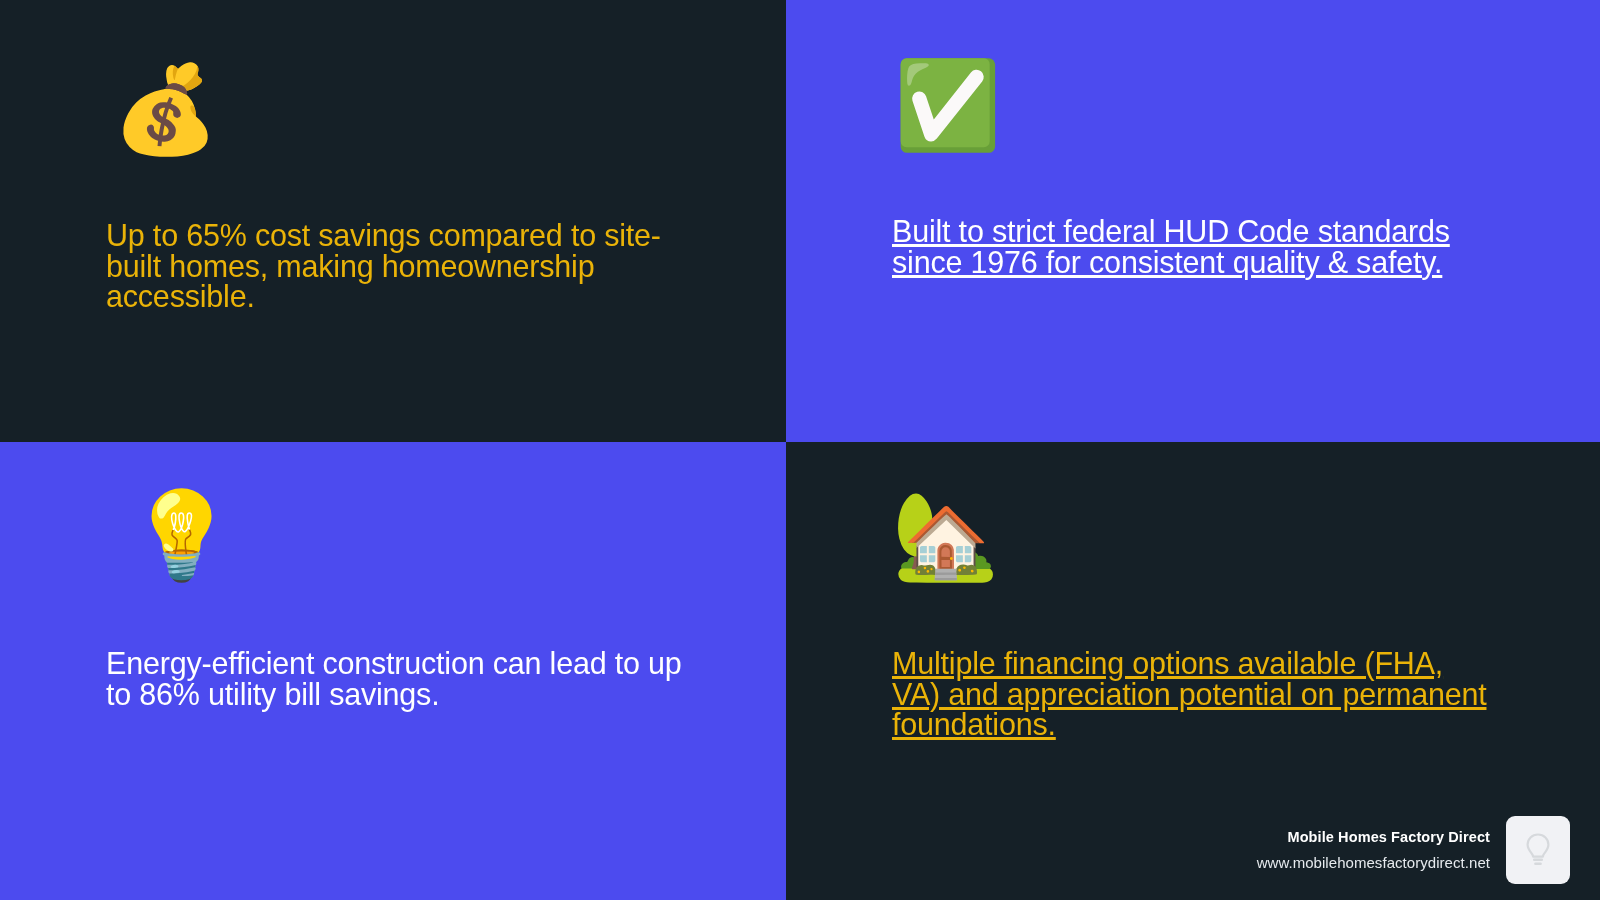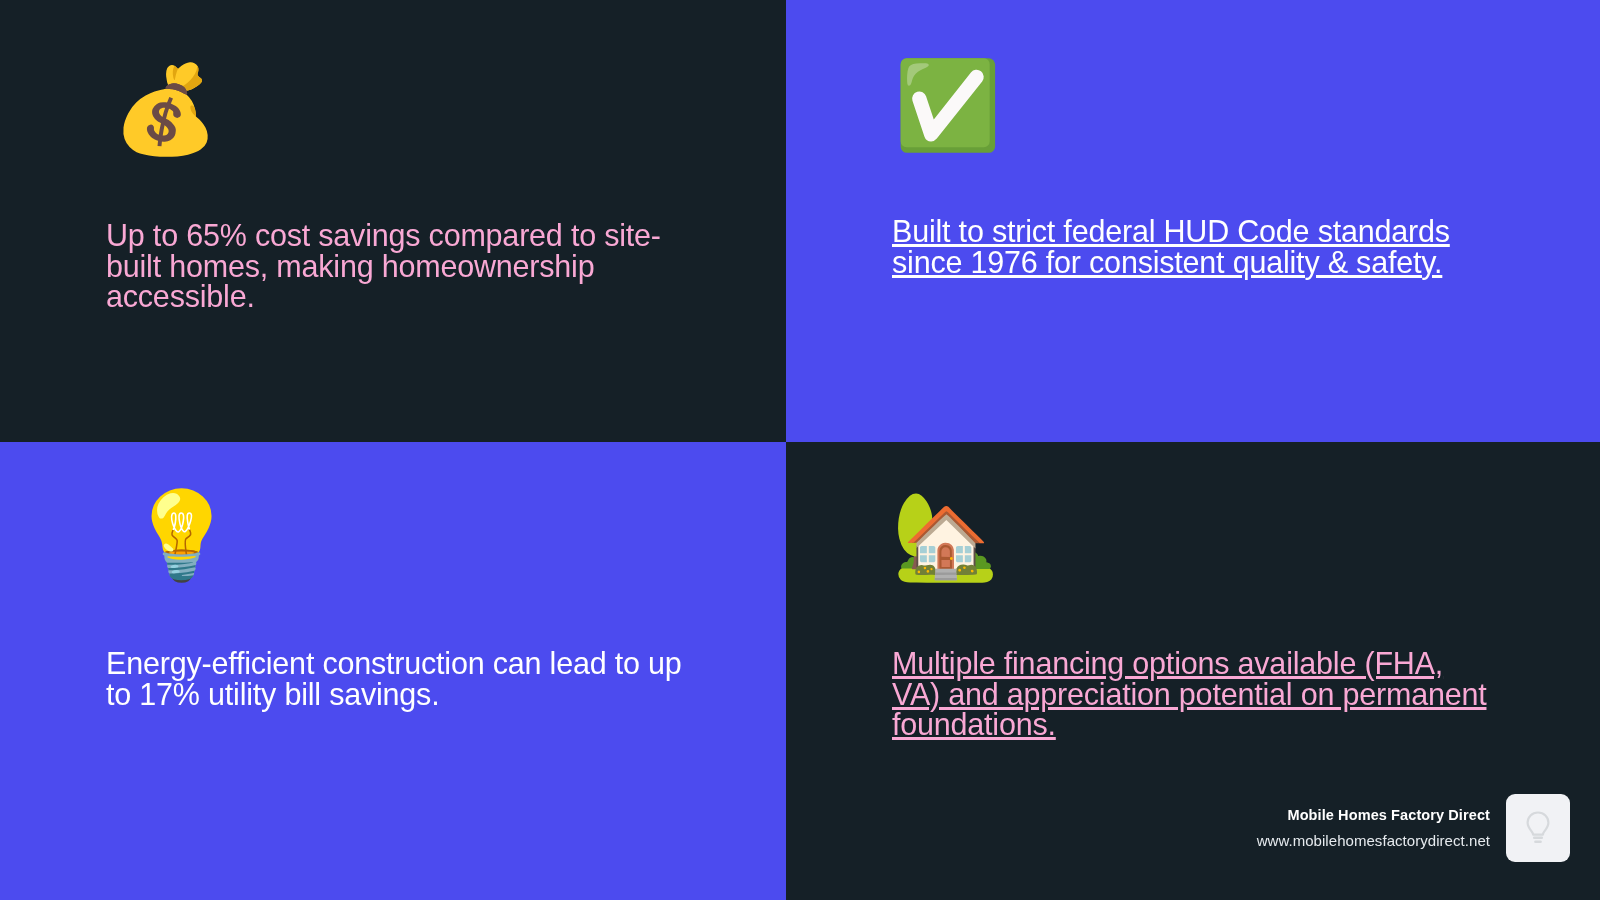--- a/index.html
+++ b/index.html
@@ -24,21 +24,21 @@
 
   .panel {
     position: relative;
     overflow: hidden;
     padding: 66px 0 0 106px;
   }
 
   .panel.dark  { background: #152027; }
   .panel.light { background: #4c4bef; }
 
-  .panel.dark .panel-text  { color: #f9a8d4; }
+  .panel.dark .panel-text  { color: #eab308; }
   .panel.light .panel-text { color: #ffffff; }
 
   .panel-icon {
     font-family: "DejaVu Sans", "Liberation Sans", sans-serif;
     font-size: 86px;
     line-height: 1;
     height: 110px;
     display: block;
     user-select: none;
   }
@@ -66,21 +66,21 @@
 
   #panel-1 .panel-icon { margin-bottom: 44px; margin-left: 6px; }
   #panel-2 .panel-icon { margin-bottom: 44px; margin-left: 2px; }
   #panel-3 .panel-icon { margin-bottom: 46px; margin-left: 22px; }
   #panel-4 .panel-icon { margin-bottom: 46px; margin-left: 0px; }
 
   
   #branding {
     position: absolute;
     right: 30px;
-    bottom: 38px;
+    bottom: 16px;
     display: flex;
     align-items: center;
     gap: 16px;
   }
 
   #branding-text {
     display: flex;
     flex-direction: column;
     align-items: flex-end;
     gap: 9px;
@@ -125,21 +125,21 @@
     <div class="panel-text">Up to 65% cost savings compared to site-built homes, making homeownership accessible.</div>
   </div>
 
   <div class="panel light offset-icon" id="panel-2">
     <span class="panel-icon">✅</span>
     <div class="panel-text">Built to strict federal HUD Code standards since 1976 for consistent quality &amp; safety.</div>
   </div>
 
   <div class="panel light" id="panel-3">
     <span class="panel-icon">💡</span>
-    <div class="panel-text">Energy-efficient construction can lead to up to 17% utility bill savings.</div>
+    <div class="panel-text">Energy-efficient construction can lead to up to 86% utility bill savings.</div>
   </div>
 
   <div class="panel dark offset-icon" id="panel-4">
     <span class="panel-icon">🏡</span>
     <div class="panel-text">Multiple financing options available (FHA, VA) and appreciation potential on permanent foundations.</div>
   </div>
 
   <div id="branding">
     <div id="branding-text">
       <div id="brand-name">Mobile Homes Factory Direct</div>

